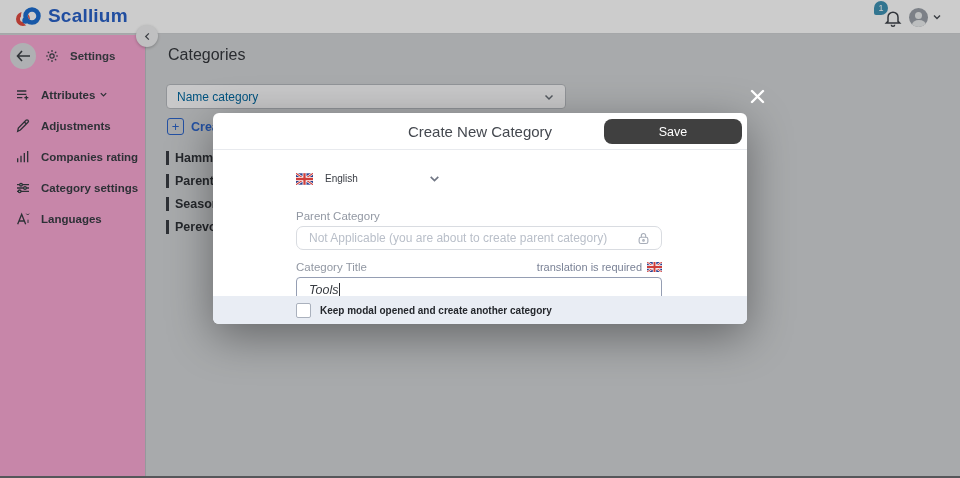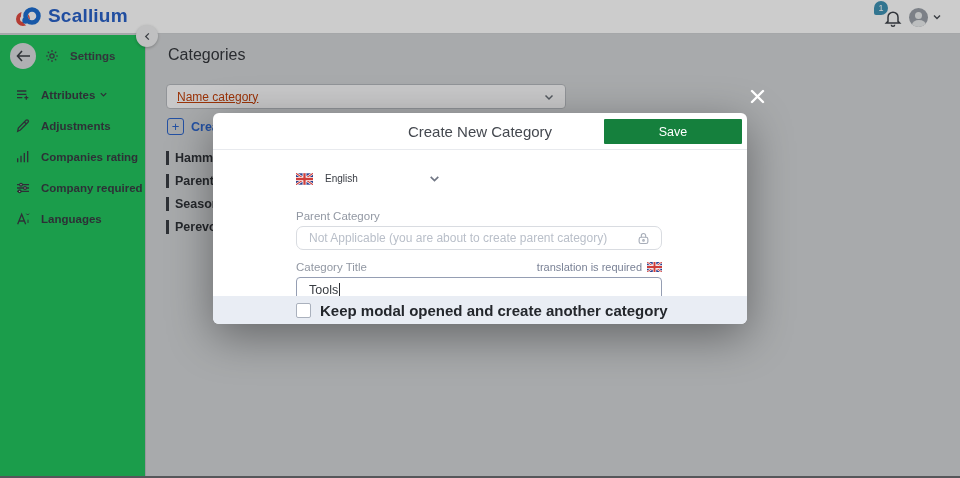--- a/index.html
+++ b/index.html
@@ -13,71 +13,71 @@
   .logo-text { font-size:19px; font-weight:bold; color:#2a62c8; letter-spacing:.2px; }
 
   .hdr-right { position:absolute; right:18px; top:5px; display:flex; align-items:center; gap:4px; }
   .bell-wrap { position:relative; width:24px; height:24px; }
   .bell-wrap svg { position:absolute; left:2px; top:3px; }
   .badge { position:absolute; left:-7px; top:-4px; width:14px; height:14px; border-radius:50% 50% 50% 2px; background:#3f93b5; color:#fff; font-size:9px; display:flex; align-items:center; justify-content:center; }
   .avatar { width:19px; height:19px; border-radius:50%; background:#9ba1a9; position:relative; overflow:hidden; }
   .avatar .head { position:absolute; left:6px; top:4px; width:7px; height:7px; border-radius:50%; background:#eceeef; }
   .avatar .shoulders { position:absolute; left:2.5px; top:12px; width:14px; height:10px; border-radius:50%; background:#eceeef; }
 
-  .sidebar { position:absolute; left:0; top:35px; width:146px; bottom:0; background:#22c55e; border-right:1px solid #bcbfc3; z-index:1; }
+  .sidebar { position:absolute; left:0; top:35px; width:146px; bottom:0; background:#f9a8d4; border-right:1px solid #bcbfc3; z-index:1; }
   .settings-row { position:absolute; left:10px; top:8px; display:flex; align-items:center; gap:8px; }
   .back-btn { width:26px; height:26px; border-radius:50%; background:#dbdde0; display:flex; align-items:center; justify-content:center; color:#3c4046; }
   .settings-label { font-size:11.5px; font-weight:bold; color:#3f434a; margin-left:2px; }
   .nav { position:absolute; left:0; top:44px; width:146px; }
   .nav-item { height:31px; display:flex; align-items:center; padding-left:14px; color:#393d44; cursor:pointer; }
   .nav-item.active { background:#dfe9fc; color:#2d66cc; }
   .nav-item .nicon { width:18px; height:18px; margin-right:9px; display:flex; align-items:center; justify-content:center; }
   .nav-item .nlabel { font-size:11.5px; font-weight:bold; }
   .nav-item .nchev { margin-left:4px; }
 
   .content { position:absolute; left:147px; top:35px; right:0; bottom:0; background:#d3d5d7; z-index:1; }
   .page-title { position:absolute; left:21px; top:11px; font-size:16px; font-weight:500; color:#34373c; }
   .filter-select { position:absolute; left:19px; top:49px; width:400px; height:25px; background:#fbfbfc; border:1px solid #b6b9be; border-radius:4px; display:flex; align-items:center; padding:0 10px; }
-  .filter-select .ph { font-size:12px; color:#c2410c; flex:1;text-decoration:underline; }
+  .filter-select .ph { font-size:12px; color:#0369a1; flex:1; }
   .create-btn { position:absolute; left:20px; top:83px; display:flex; align-items:center; gap:7px; cursor:pointer; }
   .plus-box { width:17px; height:17px; border:1.5px solid #2d66cc; border-radius:3px; color:#2d66cc; display:flex; align-items:center; justify-content:center; font-size:13px; line-height:1; }
   .create-label { font-size:12.5px; font-weight:bold; color:#2d66cc; }
   .cat-list { position:absolute; left:19px; top:116px; }
   .cat-row { display:flex; align-items:center; height:14px; margin-bottom:9px; }
   .cat-bar { width:3px; height:14px; background:#3a3e44; margin-right:6px; }
   .cat-label { font-size:12.5px; font-weight:bold; color:#2f3338; }
   .cat-count { font-size:12.5px; font-weight:bold; color:#7d8596; margin-left:4px; }
 
   .collapse-circle { position:absolute; left:136px; top:25px; width:22px; height:22px; border-radius:50%; background:#f0f1f2; box-shadow:0 1px 3px rgba(0,0,0,.25); display:flex; align-items:center; justify-content:center; color:#4b4f55; z-index:2; }
 
   
   .overlay { position:absolute; inset:0; background:rgba(0,0,0,0.2); z-index:10; }
 
   
   .modal { position:absolute; left:213px; top:113px; width:534px; height:211px; background:#fff; border-radius:6px; box-shadow:0 12px 45px rgba(0,0,0,.4); z-index:20; }
   .modal-header { position:relative; height:37px; border-bottom:1px solid #e8eaee; }
   .modal-title { position:absolute; left:0; right:0; top:0; height:37px; display:flex; align-items:center; justify-content:center; font-size:15px; color:#44484f; }
-  .save-btn { position:absolute; right:5px; top:6px; width:138px; height:25px; background:#15803d; border:none; border-radius:1px; color:#fff; font-size:12.5px; font-family:"Liberation Sans", sans-serif; cursor:pointer; }
+  .save-btn { position:absolute; right:5px; top:6px; width:138px; height:25px; background:#404040; border:none; border-radius:8px; color:#fff; font-size:12.5px; font-family:"Liberation Sans", sans-serif; cursor:pointer; }
   .modal-body { position:absolute; left:83px; right:85px; top:37px; }
   .lang-row { position:absolute; left:0; top:22px; display:flex; align-items:center; }
   .lang-label { font-size:10px; color:#383c43; margin-left:12px; }
   .lang-chev { margin-left:70px; color:#707684; }
   .field-label { font-size:11.5px; color:#9298a3; }
   .parent-label { position:absolute; left:0; top:60px; }
   .parent-input { position:absolute; left:0; top:76px; width:100%; height:24px; border:1px solid #d9dce1; border-radius:7px; background:#fff; display:flex; align-items:center; padding:0 10px 0 12px; }
   .parent-input input { border:none; outline:none; flex:1; font-size:12px; font-family:Liberation Sans, sans-serif; color:#15803d; background:transparent; }
   .parent-input input::placeholder { color:#b9bfc9; }
   .title-row { position:absolute; left:0; top:111px; width:100%; display:flex; align-items:center; justify-content:space-between; }
   .title-hint { display:flex; align-items:center; gap:5px; font-size:11px; color:#7a8296; }
-  .tools-input { position:absolute; left:0; top:127px; width:100%; height:25px; border:1px solid #959eb3; border-radius:4px; display:flex; align-items:center; padding:0 12px; }
+  .tools-input { position:absolute; left:0; top:127px; width:100%; height:25px; border:1px solid #959eb3; border-radius:4px; display:flex; align-items:center; padding:0 12px;font-style:italic; }
   .tools-value { font-size:12.5px; color:#383c42; }
   .caret { display:inline-block; width:1px; height:13px; background:#2b2e33; margin-left:1px; vertical-align:middle; }
   .modal-footer { position:absolute; left:0; right:0; bottom:0; height:28px; background:#e9edf4; border-radius:0 0 6px 6px; display:flex; align-items:center; padding-left:83px; }
   .checkbox { width:15px; height:15px; background:#fff; border:1.5px solid #aab1bd; border-radius:2px; cursor:pointer; }
-  .cb-label { font-size:15px; font-weight:bold; color:#24272c; margin-left:9px; }
+  .cb-label { font-size:10px; font-weight:bold; color:#24272c; margin-left:9px; }
 
   .modal-close { position:absolute; left:745px; top:84px; width:24px; height:24px; display:flex; align-items:center; justify-content:center; color:#fff; z-index:21; cursor:pointer; }
 
   .flag { display:inline-block; line-height:0; }
   svg { display:block; }
 </style>
 </head>
 <body>
 
 <div class="page">
@@ -156,21 +156,21 @@
       </div>
       <div class="nav-item">
         <span class="nicon">
           <svg width="16" height="16" viewBox="0 0 24 24" fill="none" stroke="currentColor" stroke-width="2">
             <path d="M3 7h18 M3 12h18 M3 17h18"></path>
             <circle cx="9" cy="7" r="2" fill="#d0d2d5"></circle>
             <circle cx="15" cy="12" r="2" fill="#d0d2d5"></circle>
             <circle cx="7" cy="17" r="2" fill="#d0d2d5"></circle>
           </svg>
         </span>
-        <span class="nlabel">Company required</span>
+        <span class="nlabel">Category settings</span>
       </div>
       <div class="nav-item">
         <span class="nicon">
           <svg width="16" height="16" viewBox="0 0 24 24" fill="none" stroke="currentColor" stroke-width="2">
             <path d="M4 20 L10 5 L16 20 M6.3 15h7.4"></path>
             <path d="M17 4l2 2 2-2" stroke-width="1.5"></path>
             <path d="M19.5 13v5" stroke-width="1.5"></path>
           </svg>
         </span>
         <span class="nlabel">Languages</span>

